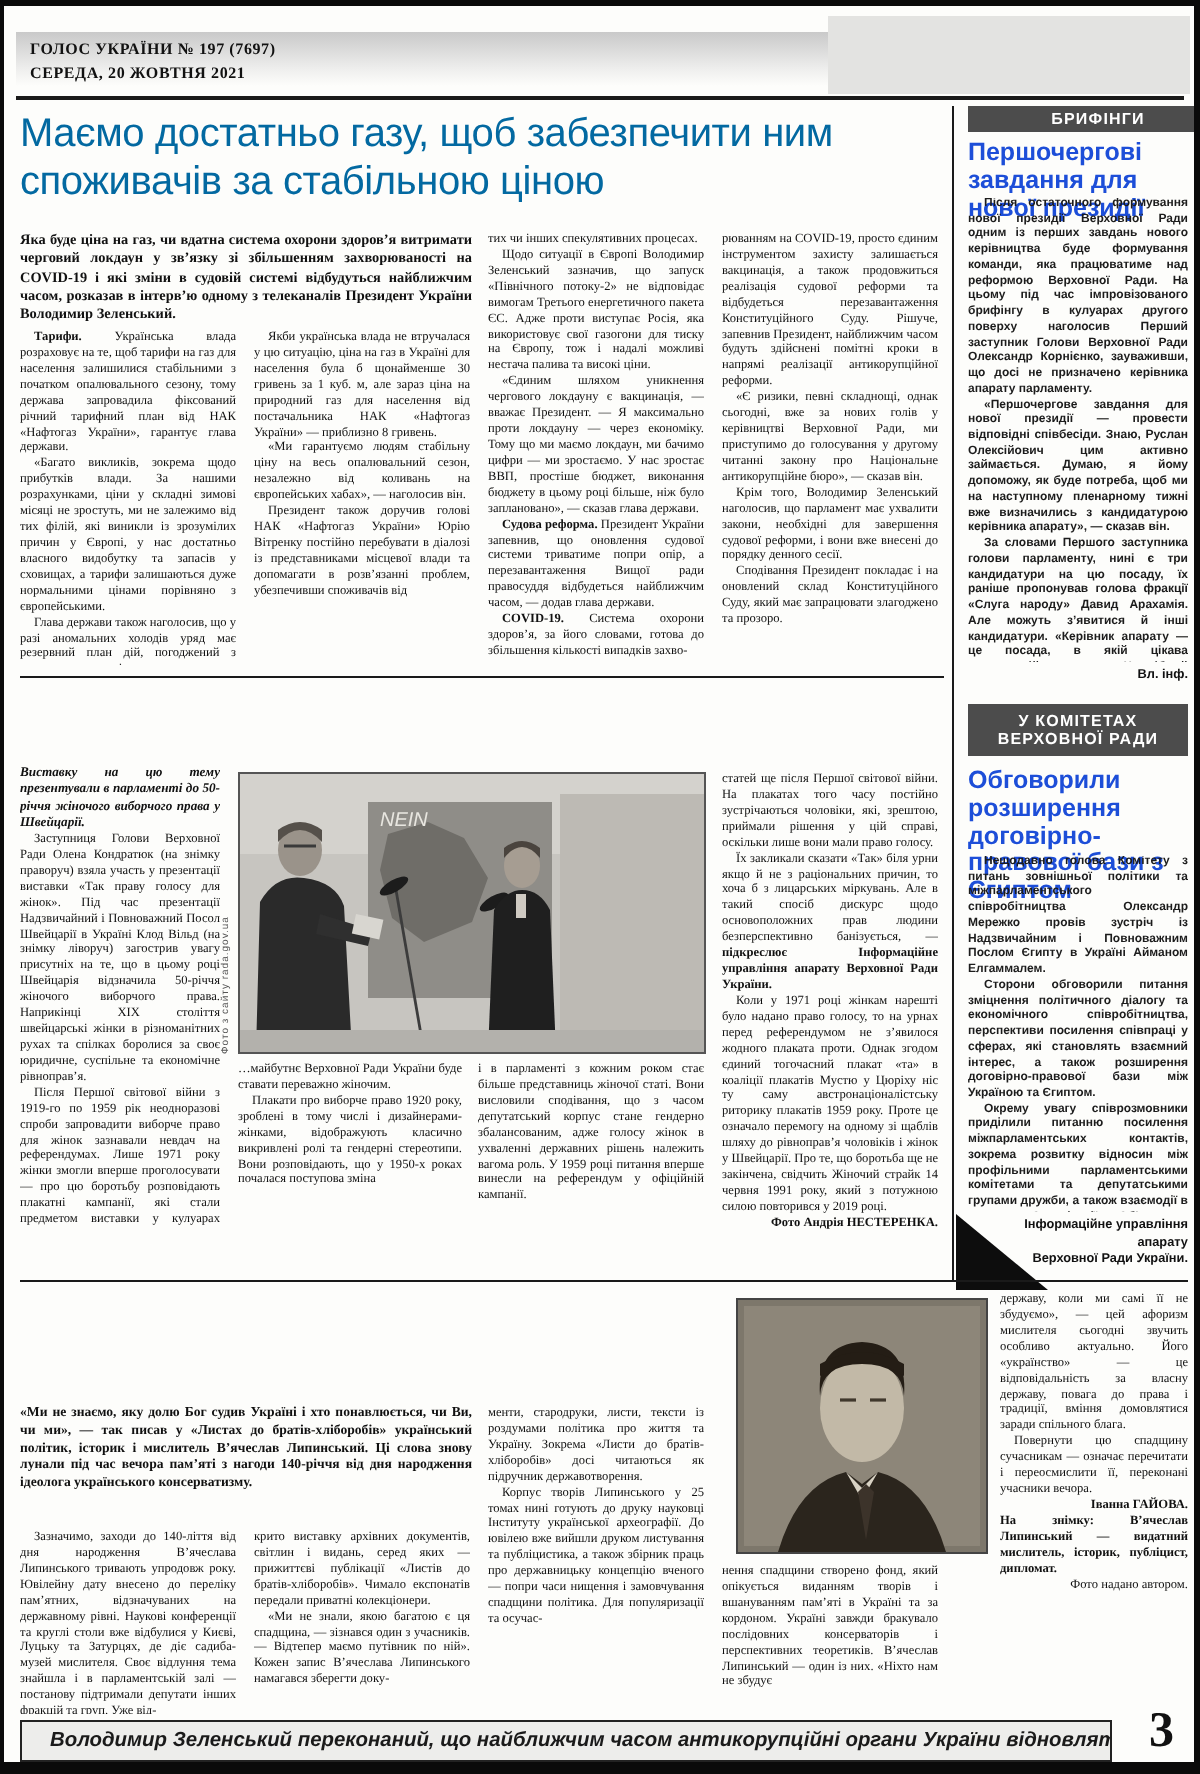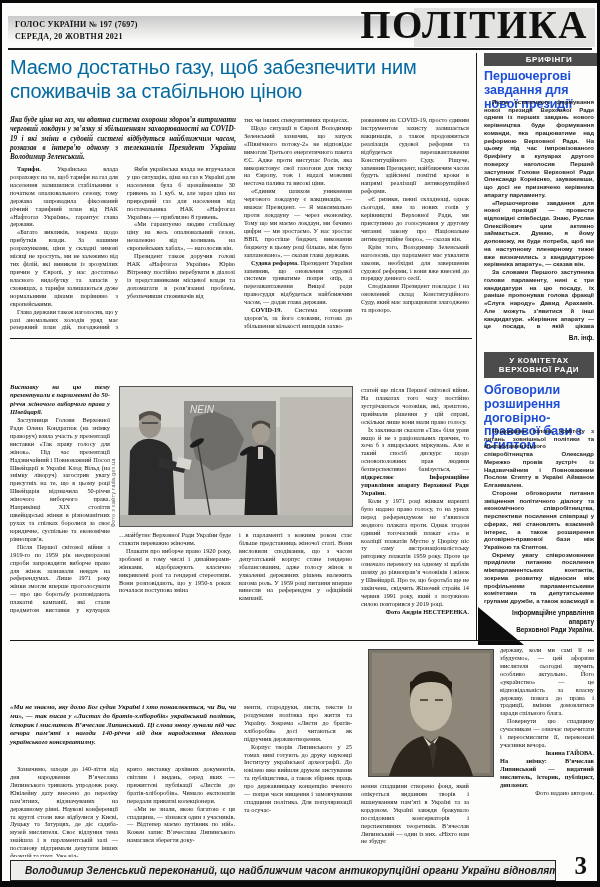--- a/index.html
+++ b/index.html
@@ -5,21 +5,21 @@
   html,body{margin:0;padding:0;background:#777;}
   .page{position:relative;width:600px;height:887px;background:#fdfdfb;overflow:hidden;
         border-top:3px solid #0a0a0a;border-left:2px solid #0a0a0a;border-right:3px solid #0a0a0a;border-bottom:6px solid #0a0a0a;
         box-sizing:border-box;font-family:"Liberation Serif",serif;color:#111;}
   .abs{position:absolute;}
   .serif{font-family:"Liberation Serif",serif;}
   .sans{font-family:"Liberation Sans",sans-serif;}
   .rule{background:#1a1a1a;}
   .band{background:linear-gradient(180deg,#c9c9c9 0%,#efefee 70%,#fdfdfb 100%);}
   .headline{font-family:"Liberation Sans",sans-serif;font-weight:400;color:#0369a1;letter-spacing:-0.2px;line-height:1.22;}
-  .lede{font-weight:bold;font-style:italic;text-align:justify;line-height:1.3;}
+  .lede{font-weight:bold;text-align:justify;line-height:1.3;}
   .col{font-size:6.3px;line-height:1.26;text-align:justify;overflow:hidden;}
   .col p{margin:0;text-indent:7px;}
   .col p.ni{text-indent:0;}
   .col p.pr{text-align:right;}
   .col p.pb{font-weight:bold;}
   .sb-col{font-family:"Liberation Sans",sans-serif;font-weight:bold;font-size:6px;line-height:1.29;text-align:justify;overflow:hidden;color:#1c1c1c;}
   .sb-col p{margin:0;text-indent:8px;}
   .badge{background:#4c4c4c;color:#fff;font-family:"Liberation Sans",sans-serif;font-weight:bold;
          display:flex;align-items:center;justify-content:center;text-align:center;letter-spacing:0.6px;line-height:1.15;}
   .sb-head{font-family:"Liberation Sans",sans-serif;font-weight:bold;line-height:1.1;color:#1d4ed8;}
@@ -35,21 +35,20 @@
 
 <div class="page">
 
   <div class="abs band" style="left:6px;top:13px;width:466px;height:27px;"></div>
   <div class="abs" style="left:412px;top:5px;width:181px;height:39px;background:#e3e3e1;"></div>
 
   <div class="abs serif" style="left:13px;top:16px;font-size:8px;font-weight:bold;line-height:1.5;letter-spacing:0.3px;">
     <div>ГОЛОС УКРАЇНИ № 197 (7697)</div>
     <div>СЕРЕДА, 20 ЖОВТНЯ 2021</div>
   </div>
-  <div class="abs serif" style="right:9px;top:-1px;font-size:39px;font-weight:bold;letter-spacing:1.5px;">ПОЛІТИКА</div>
   <div class="abs rule" style="left:6px;top:45px;width:584px;height:2px;"></div>
 
   <div class="abs rule" style="left:474px;top:50px;width:1px;height:588px;"></div>
 
   <div class="abs headline" style="left:8px;top:52px;width:450px;font-size:20px;">Маємо достатньо газу, щоб забезпечити ним споживачів за стабільною ціною</div>
   <div class="abs lede serif" style="left:8px;top:113px;width:226px;font-size:7.2px;">Яка буде ціна на газ, чи вдатна система охорони здоров’я витримати черговий локдаун у зв’язку зі збільшенням захворюваності на COVID-19 і які зміни в судовій системі відбудуться найближчим часом, розказав в інтерв’ю одному з телеканалів Президент України Володимир Зеленський.</div>
   <div class="abs col serif" style="left:8px;top:162px;width:108px;height:168px;">
       <p><b>Тарифи. </b>Українська влада розраховує на те, щоб тарифи на газ для населення залишилися стабільними з початком опалювального сезону, тому держава запровадила фіксований річний тарифний план від НАК «Нафтогаз України», гарантує глава держави.</p>
       <p>«Багато викликів, зокрема щодо прибутків влади. За нашими розрахунками, ціни у складні зимові місяці не зростуть, ми не залежимо від тих філій, які виникли із зрозумілих причин у Європі, у нас достатньо власного видобутку та запасів у сховищах, а тарифи залишаються дуже нормальними цінами порівняно з європейськими.</p>
       <p>Глава держави також наголосив, що у разі аномальних холодів уряд має резервний план дій, погоджений з енергетиками та місцевою владою.</p>

